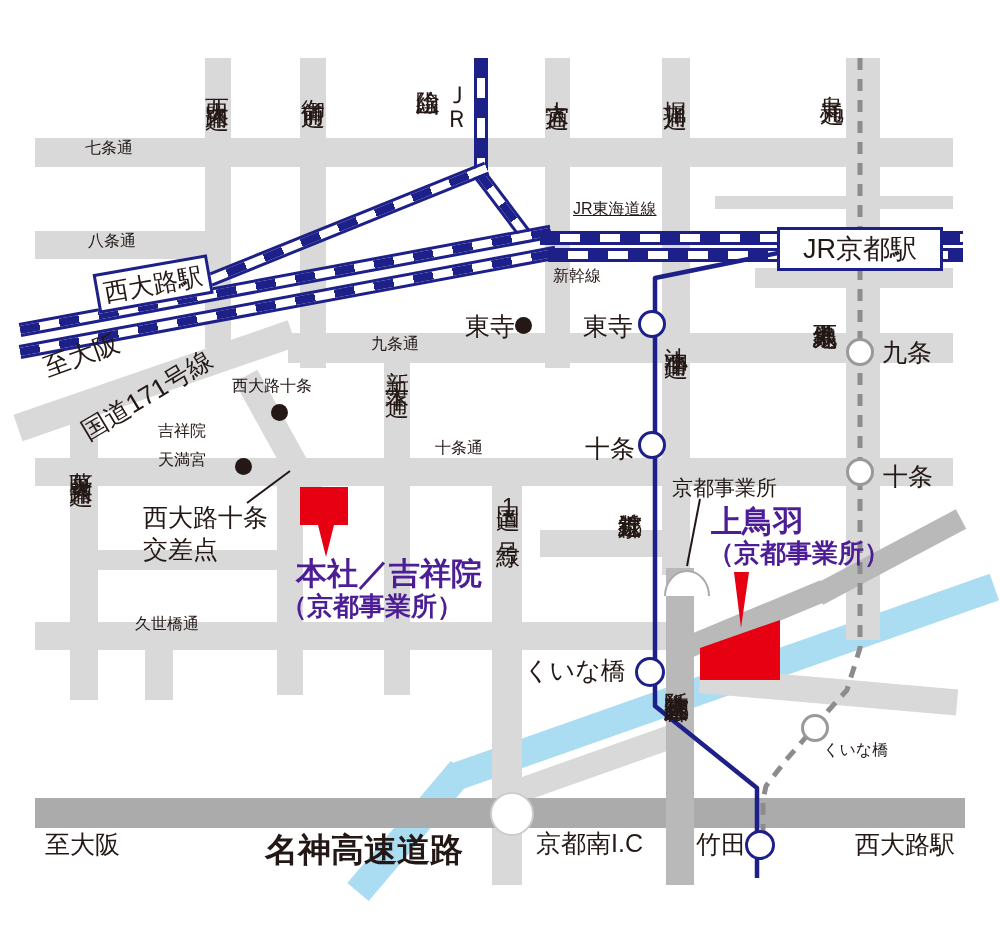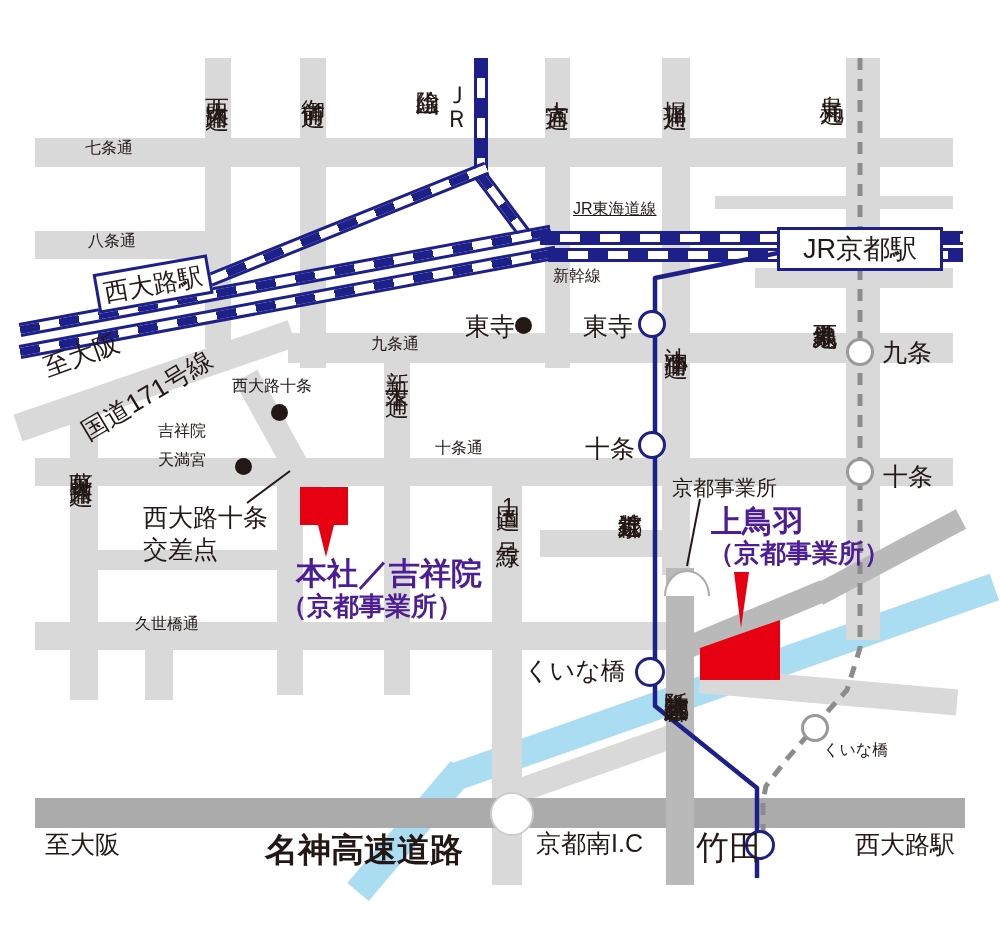--- a/index.html
+++ b/index.html
@@ -137,21 +137,21 @@
   <div class="lbl" style="left:553px;top:268px;">新幹線</div>
   <div class="vlbl" style="left:618px;top:495px;letter-spacing:0;">近鉄京都線</div>
   <div class="vlbl" style="left:813px;top:306px;letter-spacing:0;">地下鉄烏丸線</div>
 
   <div class="lbl rot" style="left:45px;top:355px;font-size:26px;transform:rotate(-20deg);">至大阪</div>
   <div class="lbl rot" style="left:84px;top:420px;font-size:26px;transform:rotate(-31deg);">国道171号線</div>
 
   <div class="lbl" style="left:583px;top:313px;font-size:25px;">東寺</div>
   <div class="lbl" style="left:585px;top:435px;font-size:25px;">十条</div>
   <div class="lbl" style="left:524px;top:657px;font-size:25px;">くいな橋</div>
-  <div class="lbl" style="left:696px;top:831px;font-size:33px;">竹田</div>
+  <div class="lbl" style="left:696px;top:831px;font-size:25px;">竹田</div>
   <div class="lbl" style="left:882px;top:339px;font-size:25px;">九条</div>
   <div class="lbl" style="left:883px;top:463px;font-size:25px;">十条</div>
   <div class="lbl" style="left:823px;top:742px;">くいな橋</div>
   <div class="lbl" style="left:536px;top:830px;font-size:25px;">京都南I.C</div>
 
   <div class="lbl" style="left:465px;top:313px;font-size:25px;">東寺</div>
   <div class="lbl" style="left:232px;top:378px;">西大路十条</div>
   <div class="lbl" style="left:158px;top:423px;">吉祥院</div>
   <div class="lbl" style="left:158px;top:452px;">天満宮</div>
   <div class="lbl" style="left:143px;top:504px;font-size:25px;">西大路十条</div>

